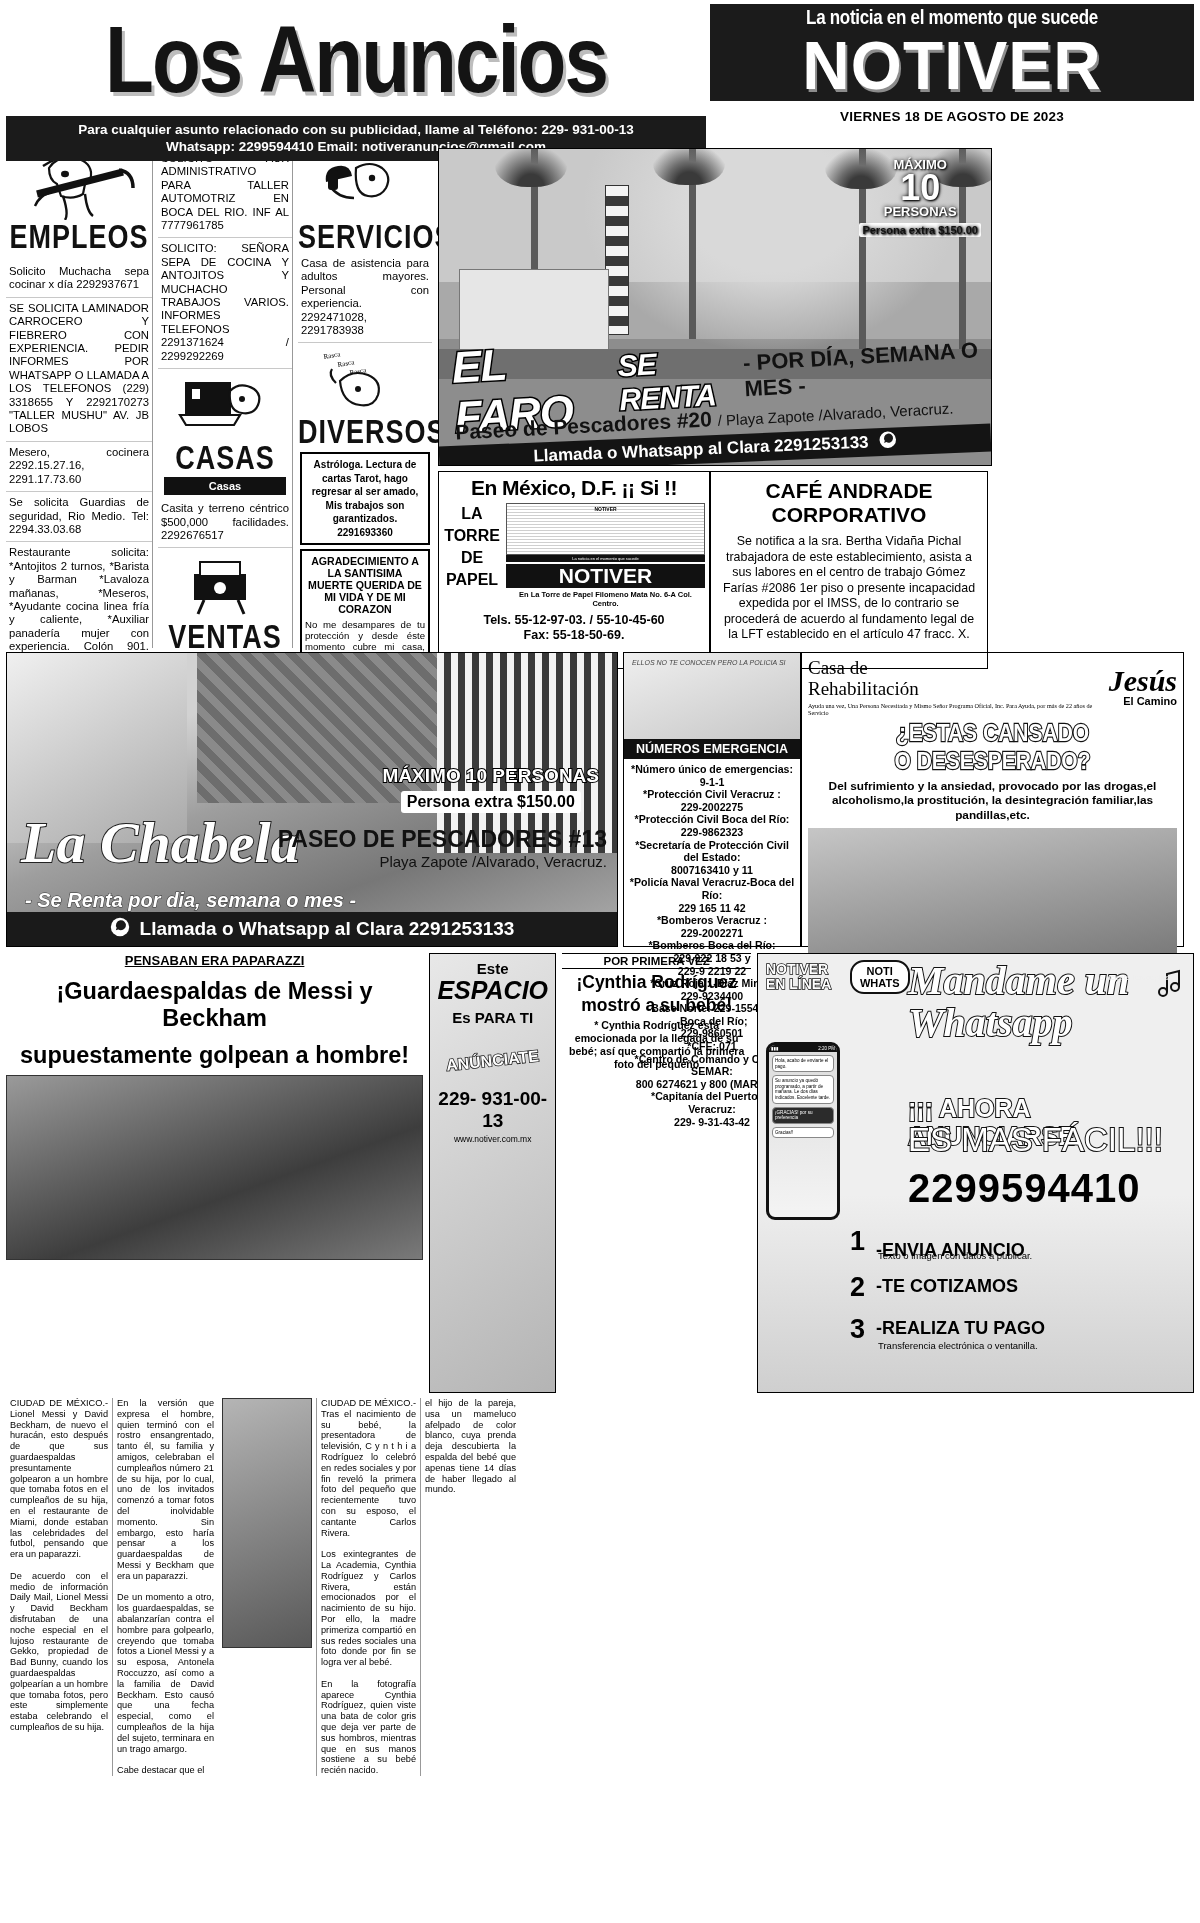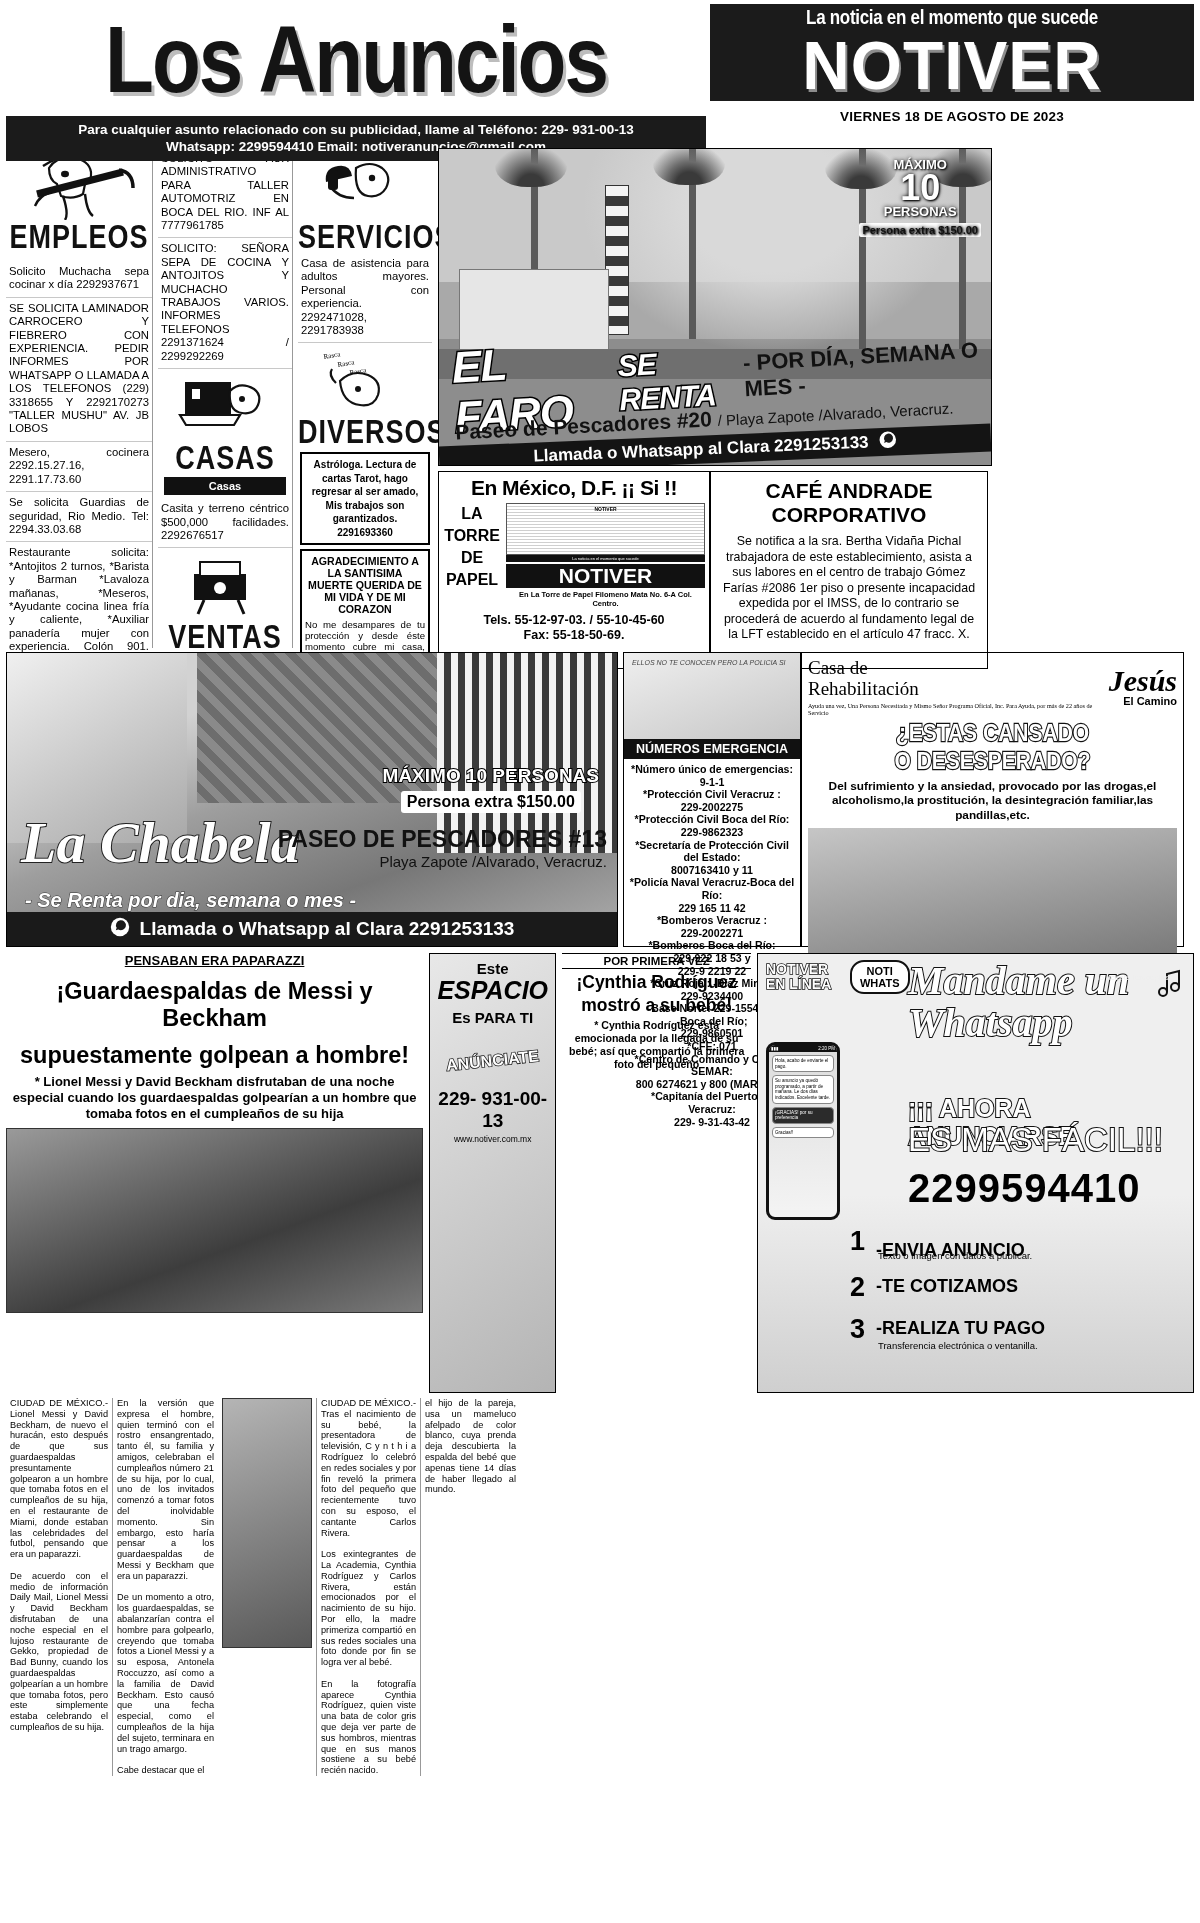--- a/index.html
+++ b/index.html
@@ -516,21 +516,20 @@
     <div class="rehab-b2">RESPUESTA</div>
   </div>
 </div>
 
 <div class="row3">
 
   <div class="news">
     <div class="news-kicker">PENSABAN ERA PAPARAZZI</div>
     <div class="news-h">¡Guardaespaldas de Messi y Beckham</div>
     <div class="news-h">supuestamente golpean a hombre!</div>
-    <div class="news-d">* Lionel Messi y David Beckham disfrutaban de una noche especial cuando los guardaespaldas golpearían a un hombre que tomaba fotos en el cumpleaños de su hija</div>
     <div class="news-photo"></div>
   </div>
 
   <div class="espacio">
     <div class="e1">Este</div>
     <div class="e2">ESPACIO</div>
     <div class="e1">Es PARA TI</div>
     <div class="e3">ANÚNCIATE</div>
     <div class="e4">229- 931-00-13</div>
     <div class="e5">www.notiver.com.mx</div>

